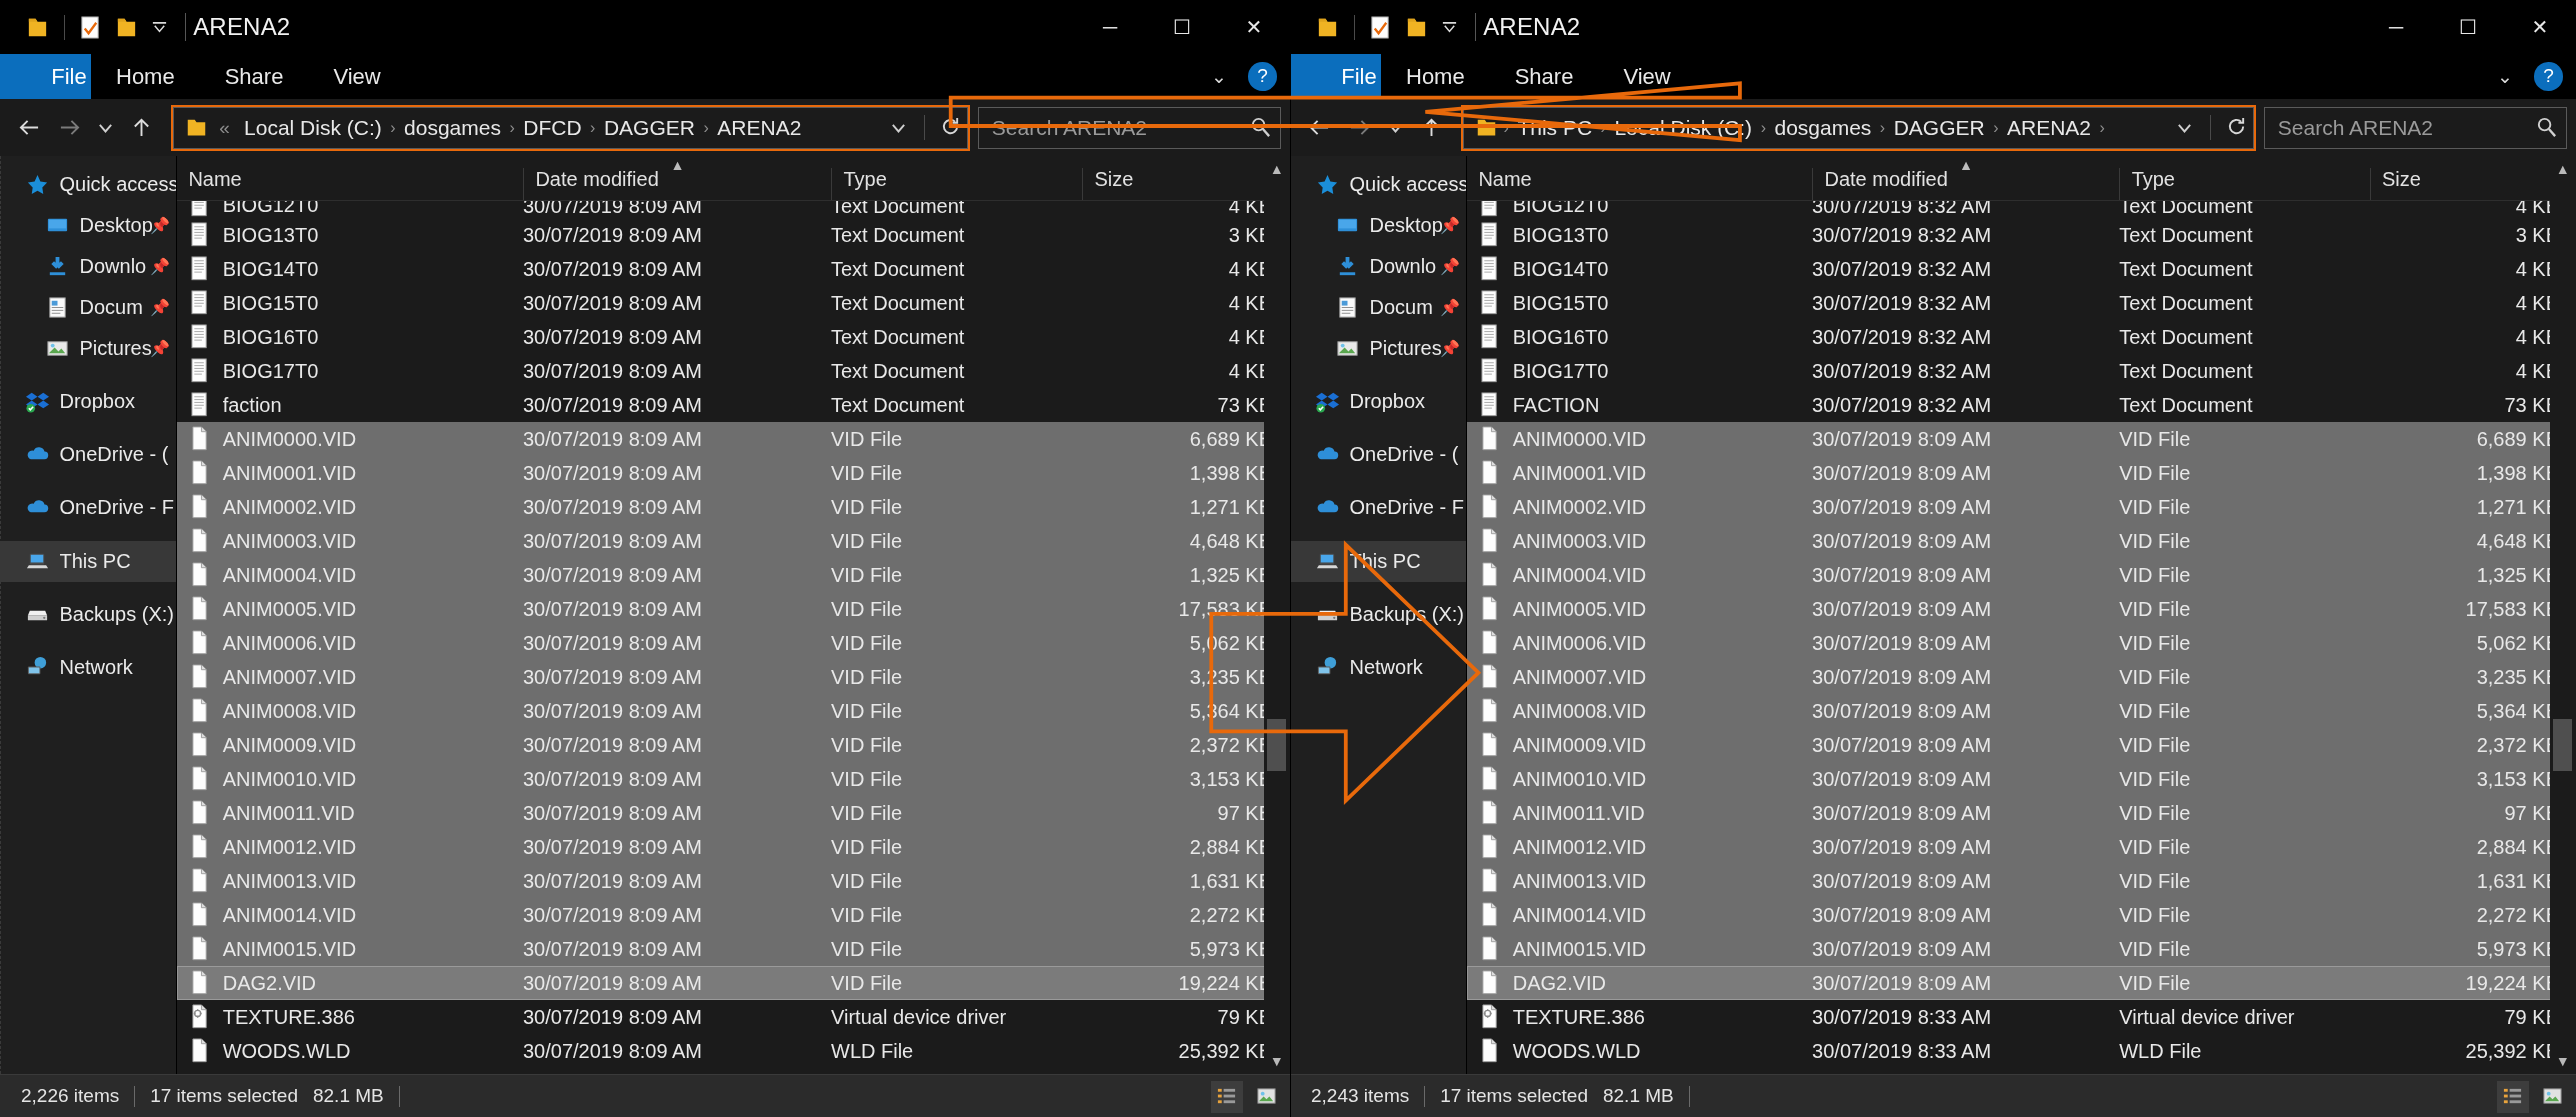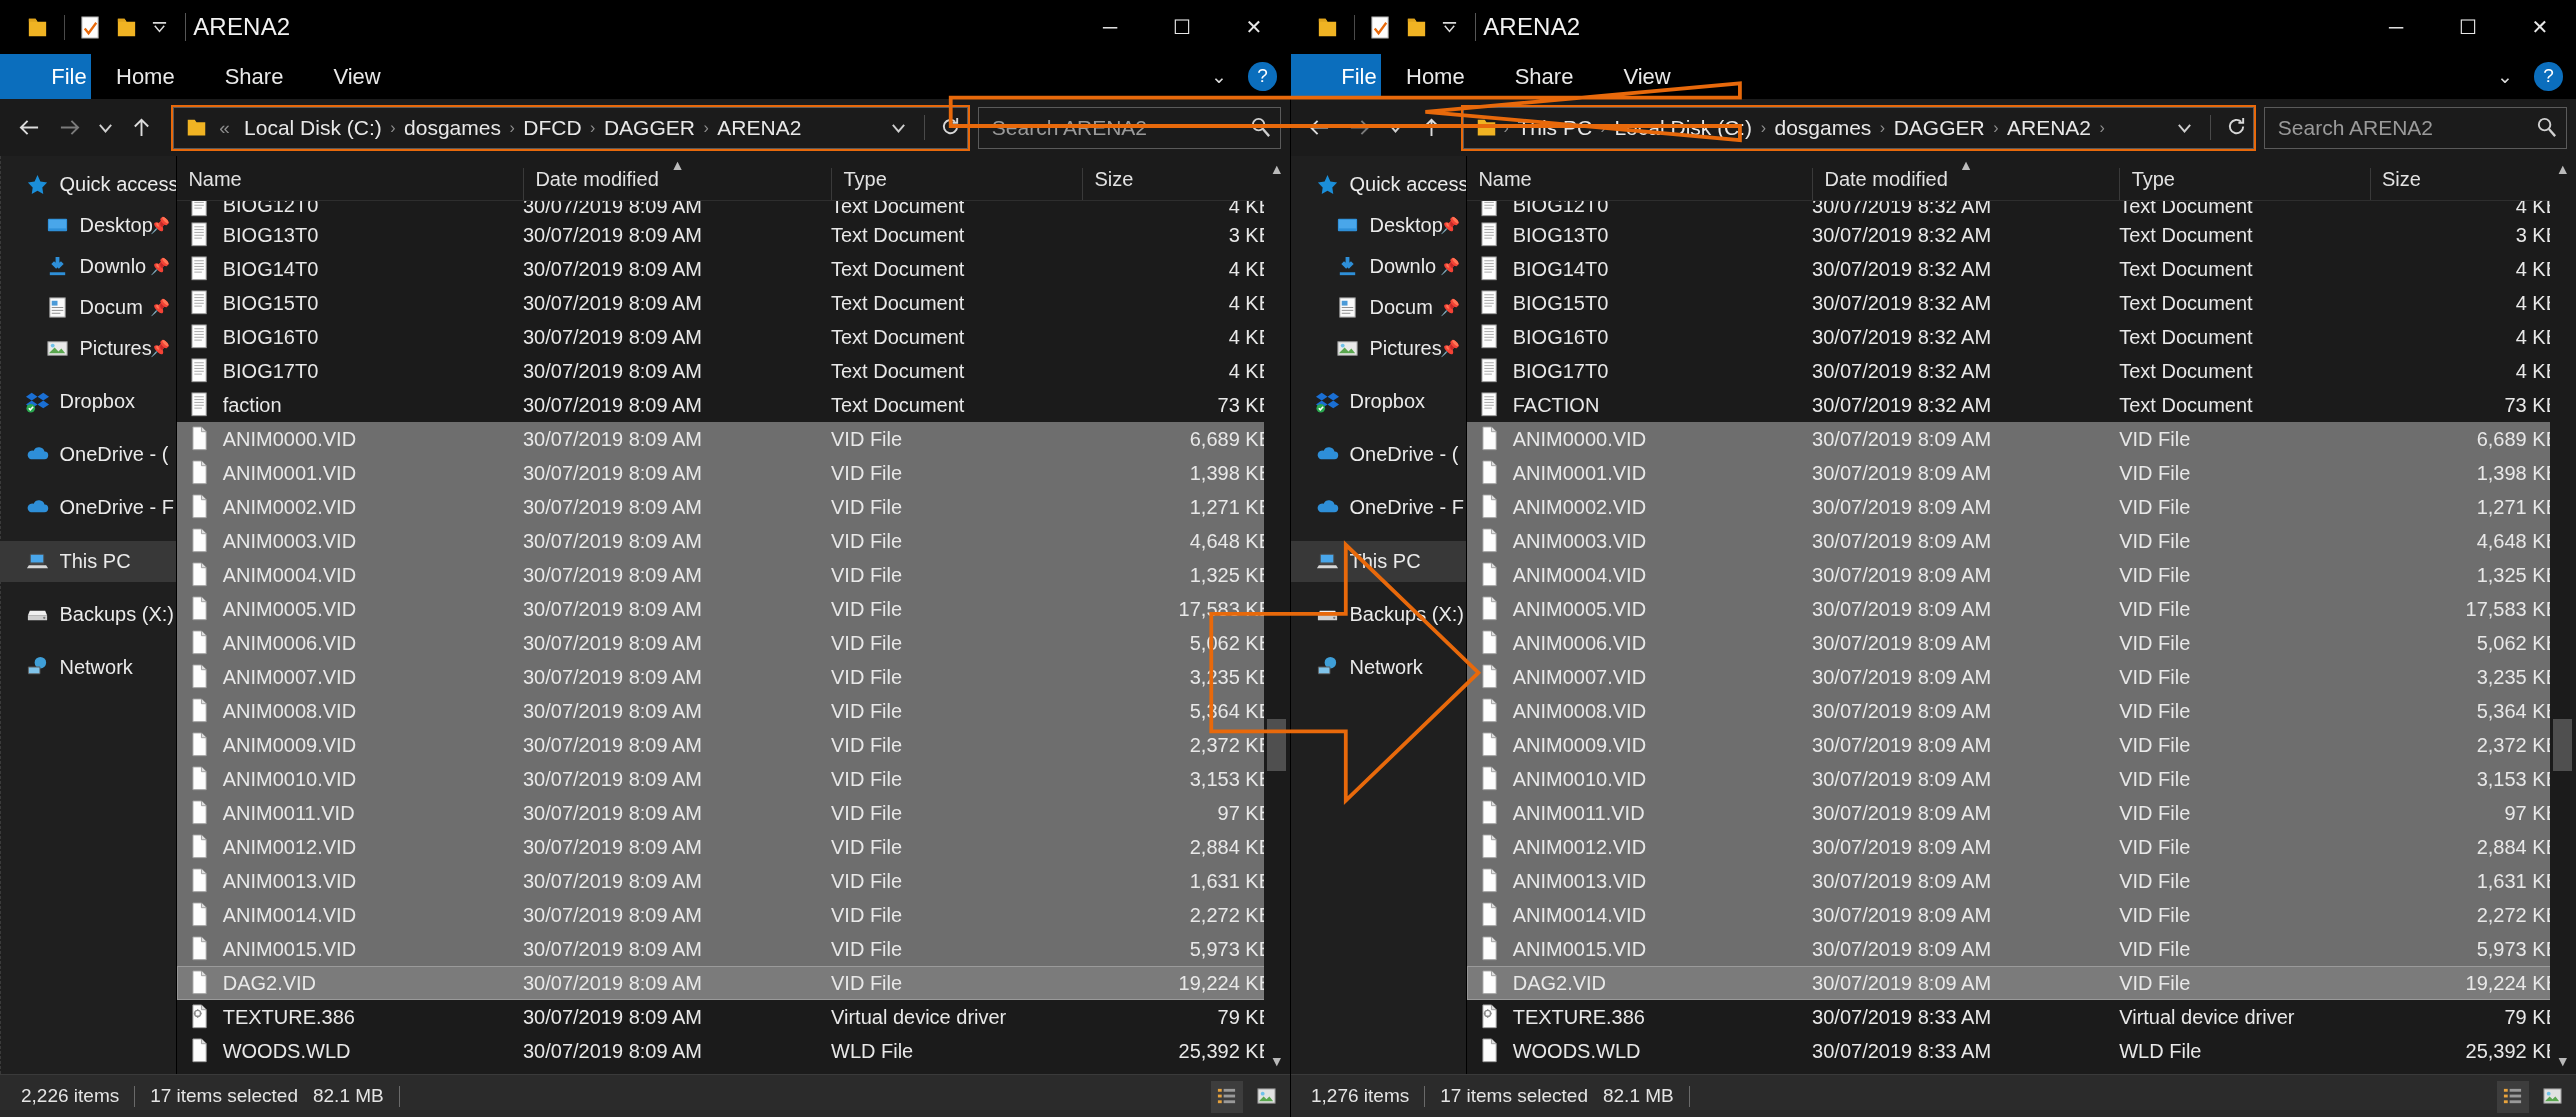--- a/index.html
+++ b/index.html
@@ -1467,21 +1467,21 @@
           <div class="vs-btn">▲</div>
           <div class="vs-track">
             <div class="vs-thumb" style="top:62%;height:6%"></div>
           </div>
           <div class="vs-btn">▼</div>
         </div>
       </div>
     </div>
 
     <div class="statusbar">
-      <span class="sb-txt">1,276 items</span>
+      <span class="sb-txt">2,243 items</span>
       <span class="sb-div"></span>
       <span class="sb-txt">17 items selected</span>
       <span class="sb-txt">82.1 MB</span>
       <span class="sb-div"></span>
       <span class="sb-views">
         <span class="sb-vbtn active">
           <svg width="21" height="21" viewBox="0 0 22 22">
               <rect x="2" y="3" width="4" height="3" fill="#e8a33d"></rect>
               <rect x="8" y="3" width="12" height="3" fill="#9a9a9a"></rect>
               <rect x="2" y="9" width="4" height="3" fill="#e8a33d"></rect>

